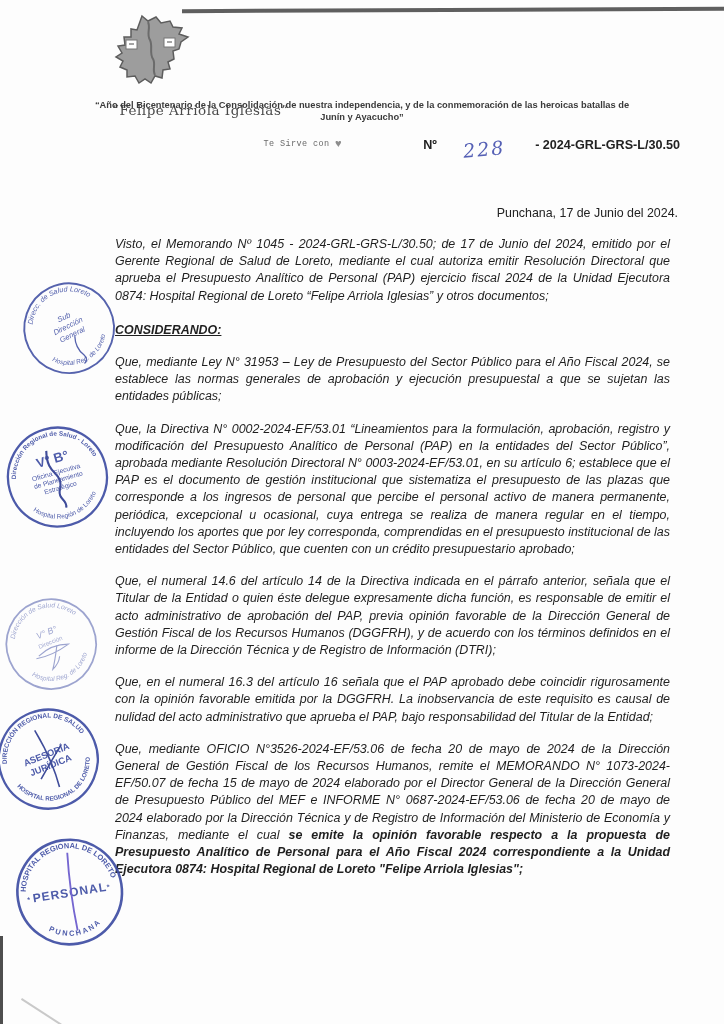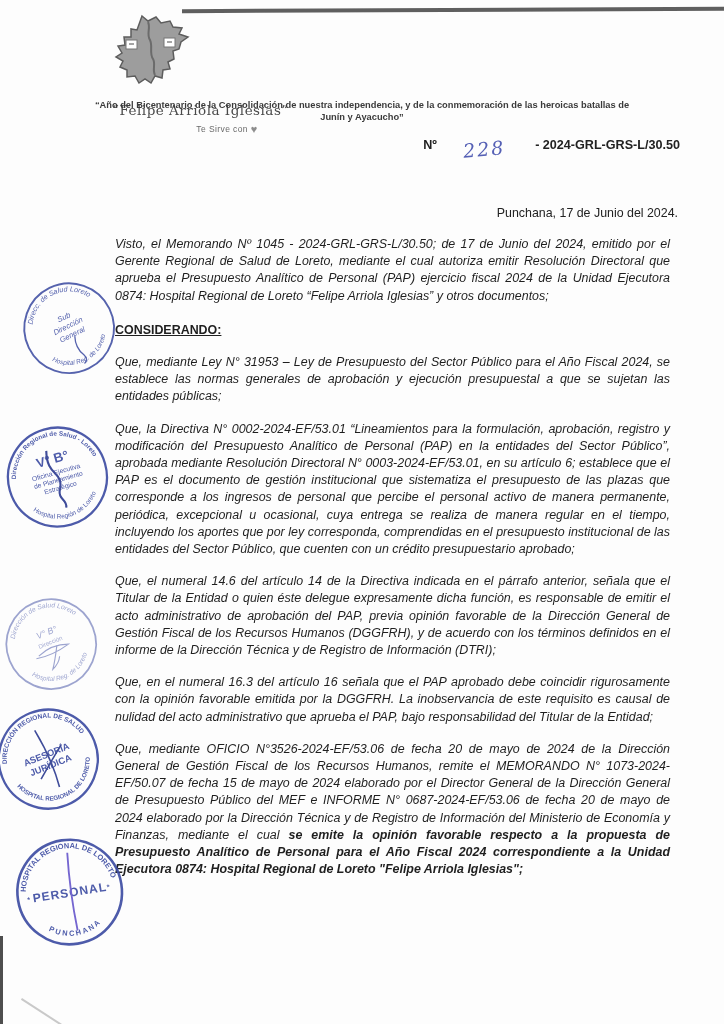--- a/index.html
+++ b/index.html
@@ -10,32 +10,32 @@
   }
   
   .artifact{position:absolute;pointer-events:none;}
   .art-top{top:8px;left:182px;right:0;height:4px;background:#2a2a2a;opacity:.75;transform:rotate(-.25deg);}
   .art-left{left:0;top:936px;width:3px;height:88px;background:#222;opacity:.8;}
   .art-diag{left:22px;top:998px;width:92px;height:2px;background:#c9c9c9;transform:rotate(33deg);transform-origin:left top;}
   
   .logo-wrap{position:absolute;left:112px;top:14px;width:230px;}
   .logo-row{display:flex;align-items:flex-start;}
   .logo-name{font-family:"DejaVu Serif",serif;font-size:13.5px;color:#4a4a4a;text-align:left;margin-top:2px;letter-spacing:.5px;}
-  .logo-tag{font-size:8.5px;color:#6a6a6a;text-align:center;margin-top:5px;letter-spacing:.4px;}
+  .logo-tag{font-size:8.5px;color:#6a6a6a;text-align:right;margin-top:20px;letter-spacing:.4px;font-family:Liberation Mono, monospace;}
   .logo-tag .heart{color:#8d8d8d;font-size:11px;vertical-align:-1px;}
   .motto{position:absolute;top:100px;left:0;right:0;text-align:center;font-size:9.3px;font-weight:bold;color:#3b3b3b;line-height:11.5px;}
   
   .numline{position:absolute;top:138px;right:44px;display:flex;align-items:flex-start;font-weight:bold;font-size:12.6px;color:#222;gap:16px;}
   .hand{font-family:"DejaVu Serif",serif;font-style:italic;font-weight:400;color:#5560b5;font-size:19px;letter-spacing:2px;margin:0 14px 0 10px;transform:rotate(-5deg);display:inline-block;}
   .title{position:absolute;top:174px;left:0;right:0;text-align:center;font-weight:bold;font-size:15px;letter-spacing:.3px;color:#1f1f1f;}
   .dateline{position:absolute;top:206px;right:46px;font-size:12.4px;color:#222;padding-left:25px;}
   
   .body-text{position:absolute;top:236px;left:115px;right:46px;font-size:12.45px;line-height:17.2px;text-align:justify;color:#1f1f1f;}
   .body-text p{margin:0 8px 15px 0;font-style:italic;}
-  .considerando{font-weight:bold;text-decoration:underline;margin:2px 0 15px 0;display:inline-block;}
+  .considerando{font-weight:bold;text-decoration:underline;margin:2px 0 15px 0;display:inline-block;font-style:italic;}
   .b{font-weight:bold;}
   
   .stamp{position:absolute;pointer-events:none;}
   .stamp svg text{fill:#3f4ea3;}
   .st1{left:22px;top:280px;transform:rotate(-26deg);opacity:.88;}
   .st2{left:5px;top:424px;transform:rotate(-16deg);opacity:.92;}
   .st3{left:4px;top:596px;transform:rotate(-22deg);opacity:.5;}
   .st4{left:-4px;top:706px;transform:rotate(-22deg);opacity:.92;}
   .st5{left:14px;top:836px;transform:rotate(-9deg);opacity:.92;}
 </style>

